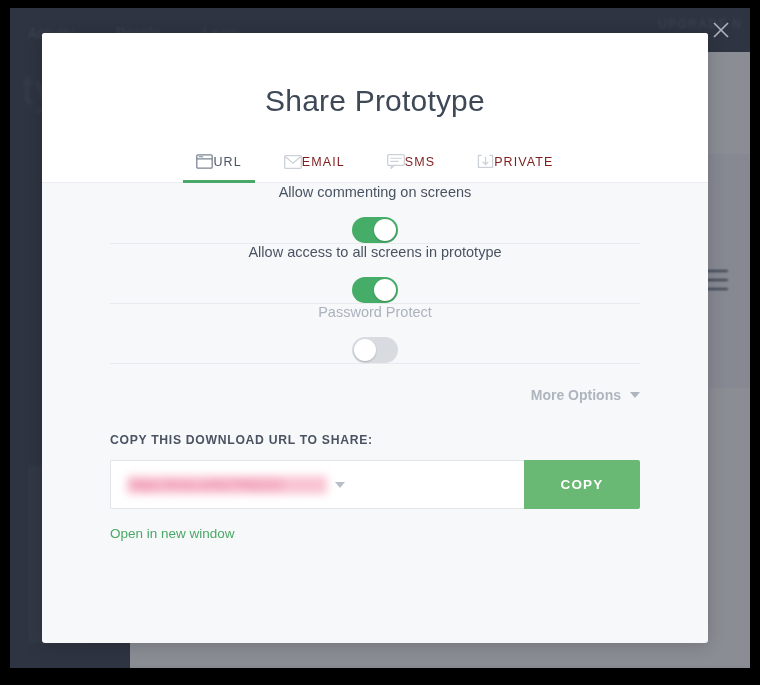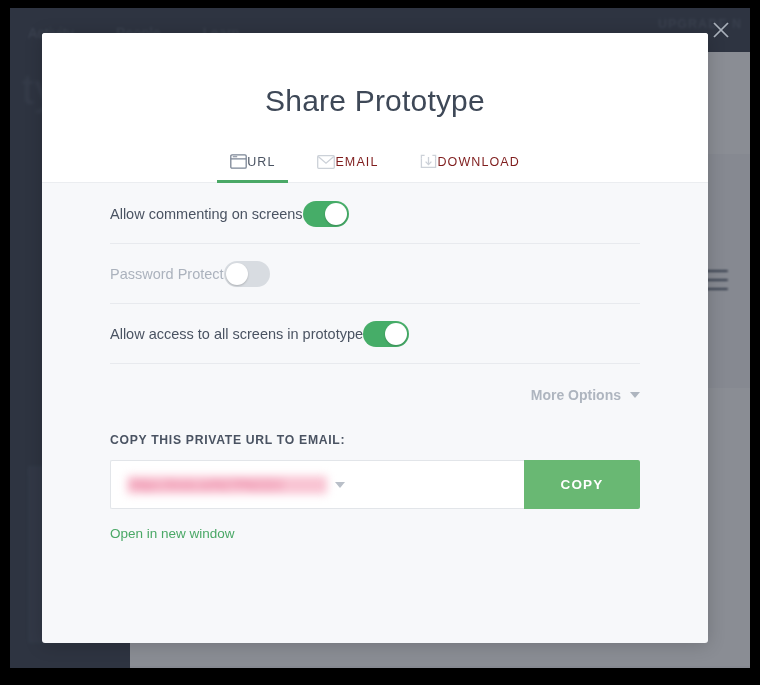--- a/index.html
+++ b/index.html
@@ -191,22 +191,24 @@
     background: #4aa866;
   }
 
   
   .modal-body {
     padding: 0 68px;
   }
   .opt-row {
     display: flex;
     align-items: center;
+    justify-content: space-between;
     height: 59px;
     border-bottom: 1px solid #e8eaee;
+    flex-direction: column;
   }
   .opt-row:first-child { padding-top: 1px; }
   .opt-label {
     font-size: 14.5px;
     color: #4a5362;
   }
   .opt-label.disabled { color: #abb2bd; }
 
   
   .toggle {
@@ -382,66 +384,77 @@
         <div class="tab">
           <span class="tab-ico">
             <svg width="18" height="14" viewBox="0 0 18 14" aria-hidden="true">
               <rect x="0.7" y="0.7" width="16.6" height="12.6" rx="1" fill="none" stroke="#ccd1d8" stroke-width="1.3"></rect>
               <polyline points="1.2,1.4 9,8.2 16.8,1.4" fill="none" stroke="#ccd1d8" stroke-width="1.3"></polyline>
             </svg>
           </span>
           <span class="tab-label">EMAIL</span>
         </div>
 
+        <div class="tab">
+          <span class="tab-ico">
+            <svg width="18" height="15" viewBox="0 0 18 15" aria-hidden="true">
+              <rect x="0.7" y="0.7" width="16.6" height="10.6" rx="1.2" fill="none" stroke="#ccd1d8" stroke-width="1.3"></rect>
+              <line x1="3.4" y1="4.2" x2="14.6" y2="4.2" stroke="#ccd1d8" stroke-width="1.1"></line>
+              <line x1="3.4" y1="7.4" x2="11.4" y2="7.4" stroke="#ccd1d8" stroke-width="1.1"></line>
+              <polyline points="4.2,11.3 4.2,14.2 7.4,11.3" fill="none" stroke="#ccd1d8" stroke-width="1.3"></polyline>
+            </svg>
+          </span>
+          <span class="tab-label">SMS</span>
+        </div>
 
         <div class="tab">
           <span class="tab-ico">
             <svg width="17" height="15" viewBox="0 0 17 15" aria-hidden="true">
               <path d="M1.4 4.2 V13.4 H15.6 V4.2" fill="none" stroke="#ccd1d8" stroke-width="1.3"></path>
               <path d="M1.4 4.2 V1.4 H4.6 M12.4 1.4 H15.6 V4.2" fill="none" stroke="#ccd1d8" stroke-width="1.3"></path>
               <line x1="8.5" y1="3" x2="8.5" y2="10.2" stroke="#ccd1d8" stroke-width="1.3"></line>
               <polyline points="5.6,7.6 8.5,10.6 11.4,7.6" fill="none" stroke="#ccd1d8" stroke-width="1.3"></polyline>
             </svg>
           </span>
-          <span class="tab-label">DOWNLOAD</span>
+          <span class="tab-label">PRIVATE</span>
         </div>
 
       </div>
     </div>
 
     <div class="modal-body">
 
       <div class="opt-row">
         <span class="opt-label">Allow commenting on screens</span>
         <span class="toggle on">
             <span class="knob"></span>
           </span>
       </div>
 
       <div class="opt-row">
+        <span class="opt-label">Allow access to all screens in prototype</span>
+        <span class="toggle on">
+            <span class="knob"></span>
+          </span>
+      </div>
+
+      <div class="opt-row">
         <span class="opt-label disabled">Password Protect</span>
         <span class="toggle off">
             <span class="knob"></span>
           </span>
       </div>
 
-      <div class="opt-row">
-        <span class="opt-label">Allow access to all screens in prototype</span>
-        <span class="toggle on">
-            <span class="knob"></span>
-          </span>
-      </div>
-
       <div class="more-options-row">
         <span class="more-options-label">More Options</span>
         <span class="caret-down"></span>
       </div>
 
       <div class="url-section">
-        <div class="url-section-label">COPY THIS PRIVATE URL TO EMAIL:</div>
+        <div class="url-section-label">COPY THIS DOWNLOAD URL TO SHARE:</div>
 
         <div class="url-row">
           <div class="url-input-wrap">
             <span class="url-value">https://invis.io/N27P6ZZZJ</span>
             <span class="url-caret"></span>
           </div>
           <button class="copy-btn">COPY</button>
         </div>
 
         <a class="open-link">Open in new window</a>

